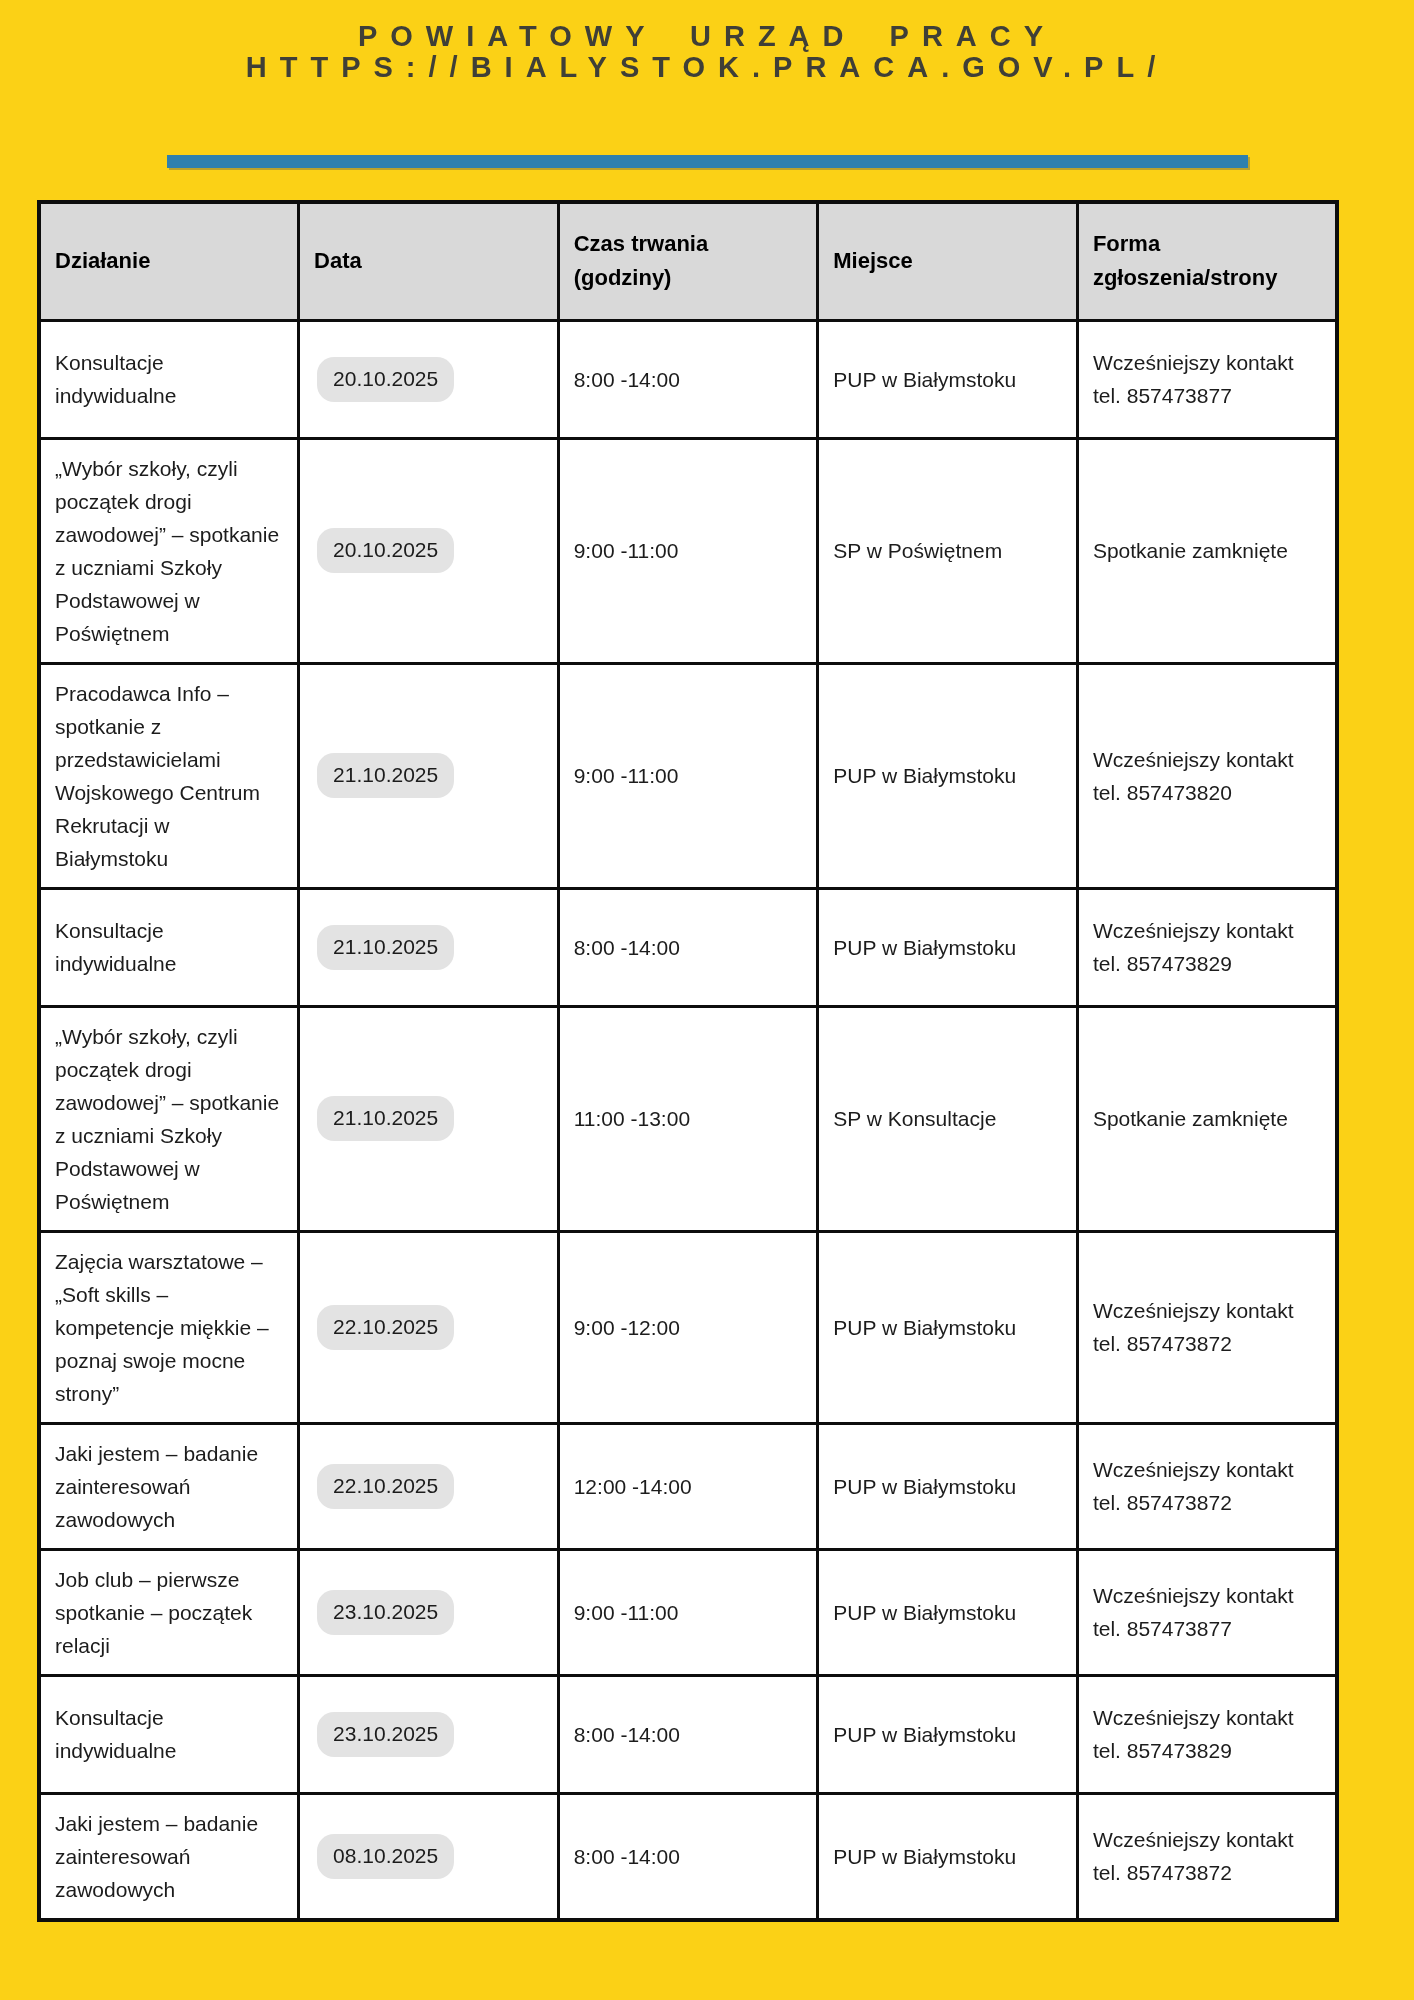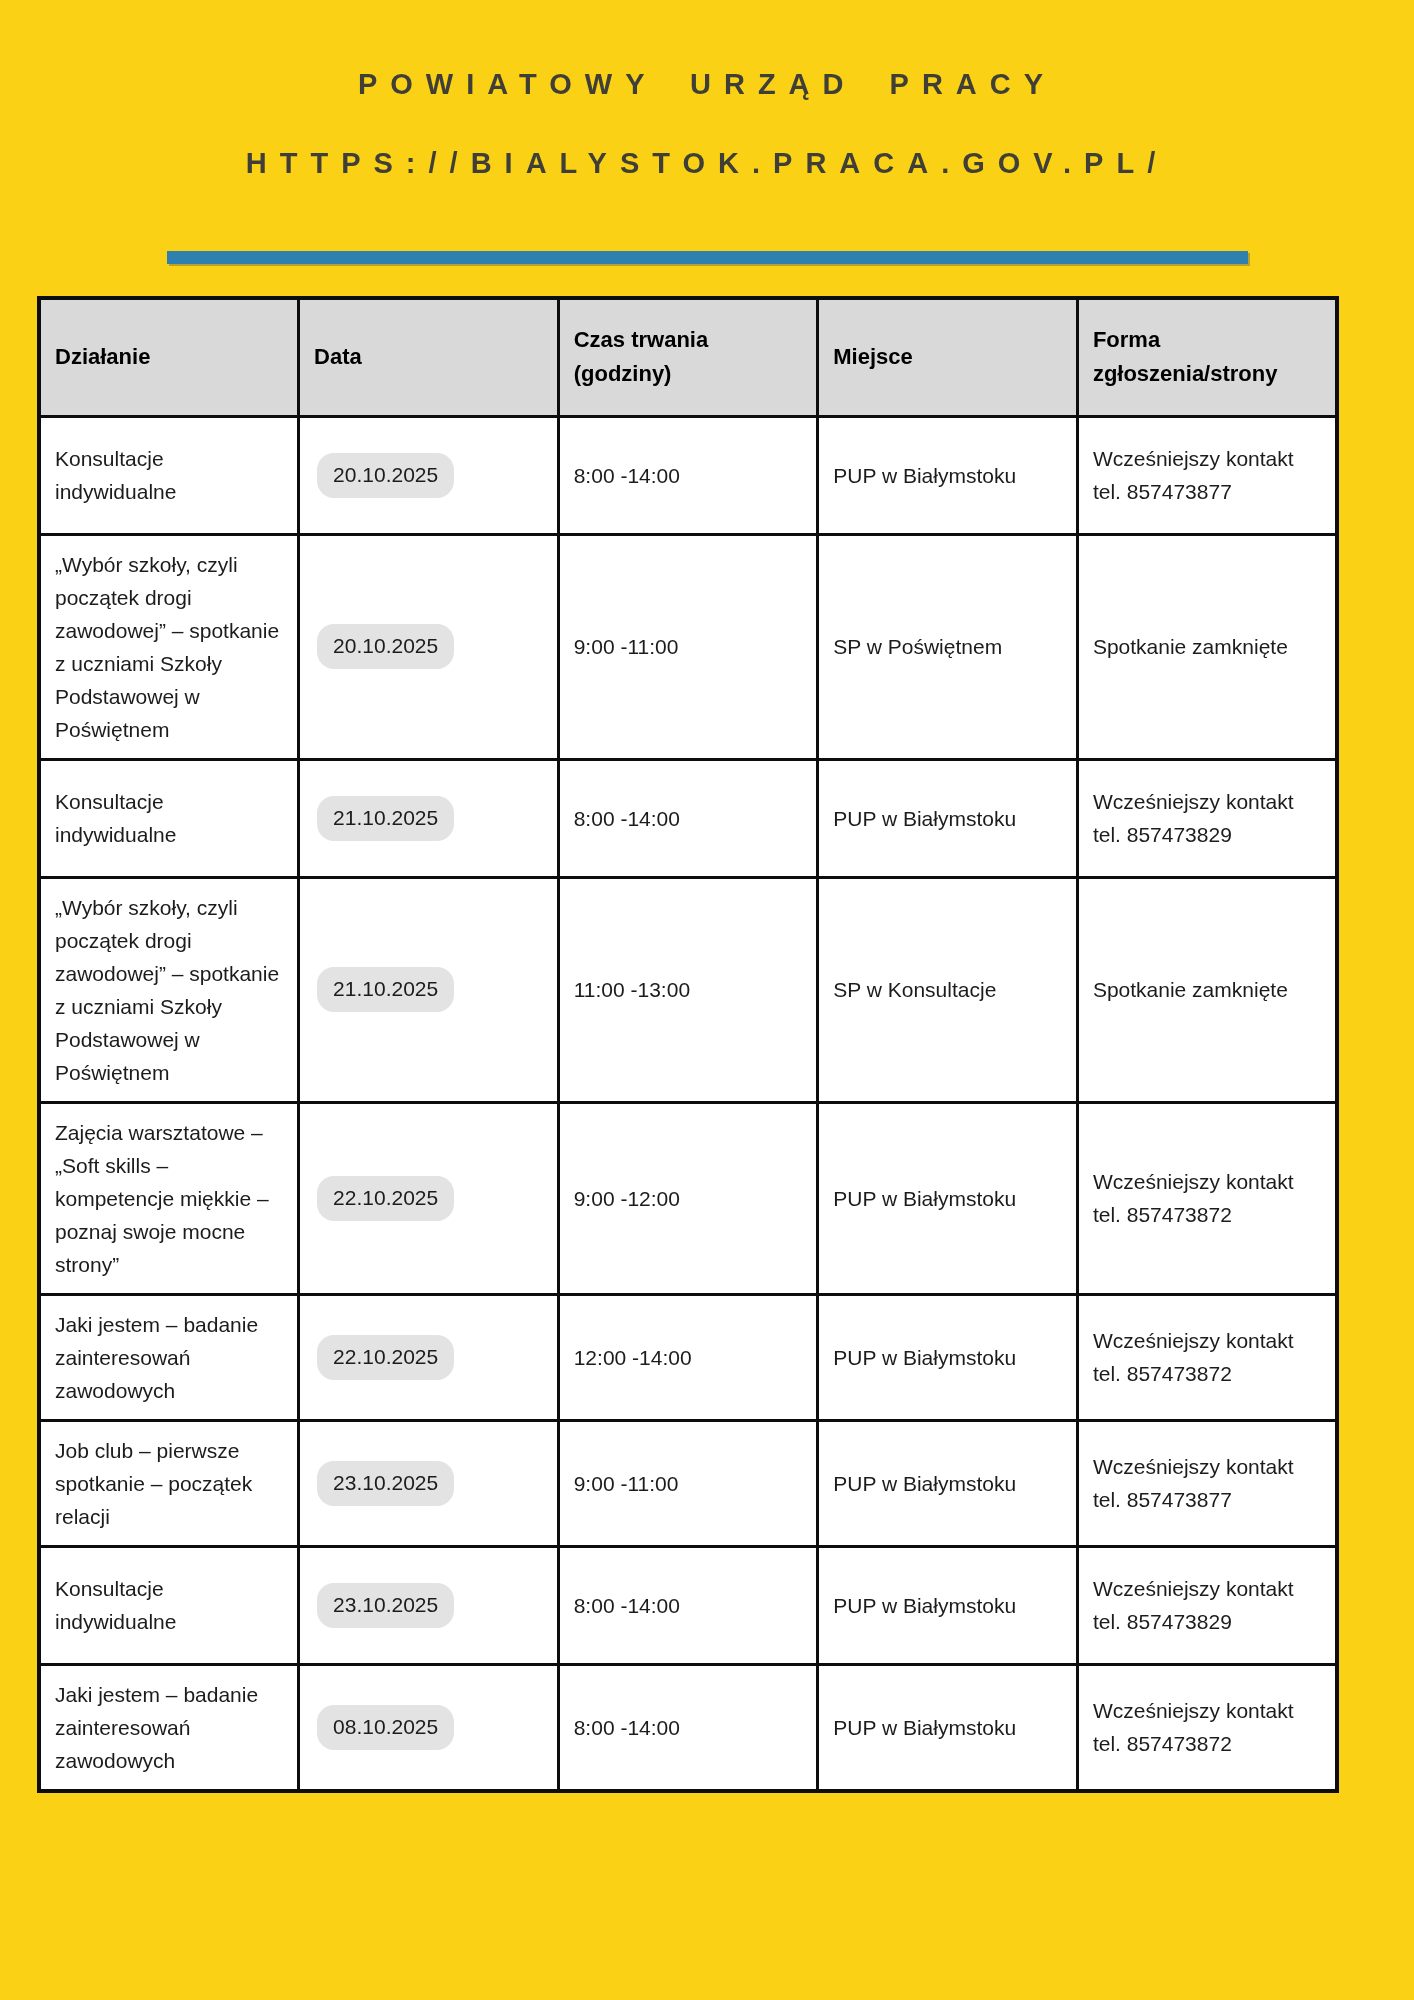--- a/index.html
+++ b/index.html
@@ -18,21 +18,21 @@
   .letterhead {
     padding-top: 21px;
     text-align: center;
     color: #3f3f37;
     font-weight: bold;
     font-size: 29px;
     line-height: 31px;
     letter-spacing: 13px;
     word-spacing: 12px;
   }
-  .letterhead .lh-line { white-space: nowrap; margin-top: 48px; }
+  .letterhead .lh-line { white-space: nowrap; }
   
   .divider-bar {
     width: 1081px;
     height: 13px;
     margin: 72px auto 0 auto;
     background: #2e80ae;
     box-shadow: 2px 2px 0 rgba(105, 105, 70, 0.45);
   }
   
   table.schedule {
@@ -119,20 +119,29 @@
       <tr>
         <td>„Wybór szkoły, czyli początek drogi zawodowej” – spotkanie z uczniami Szkoły Podstawowej w Poświętnem</td>
         <td>
           <span class="date-pill">20.10.2025</span>
         </td>
         <td>9:00 -11:00</td>
         <td>SP w Poświętnem</td>
         <td>Spotkanie zamknięte</td>
       </tr>
 
+      <tr>
+        <td>Pracodawca Info – spotkanie z przedstawicielami Wojskowego Centrum Rekrutacji w Białymstoku</td>
+        <td>
+          <span class="date-pill">21.10.2025</span>
+        </td>
+        <td>9:00 -11:00</td>
+        <td>PUP w Białymstoku</td>
+        <td>Wcześniejszy kontakt tel. 857473820</td>
+      </tr>
 
       <tr>
         <td>Konsultacje indywidualne</td>
         <td>
           <span class="date-pill">21.10.2025</span>
         </td>
         <td>8:00 -14:00</td>
         <td>PUP w Białymstoku</td>
         <td>Wcześniejszy kontakt tel. 857473829</td>
       </tr>

